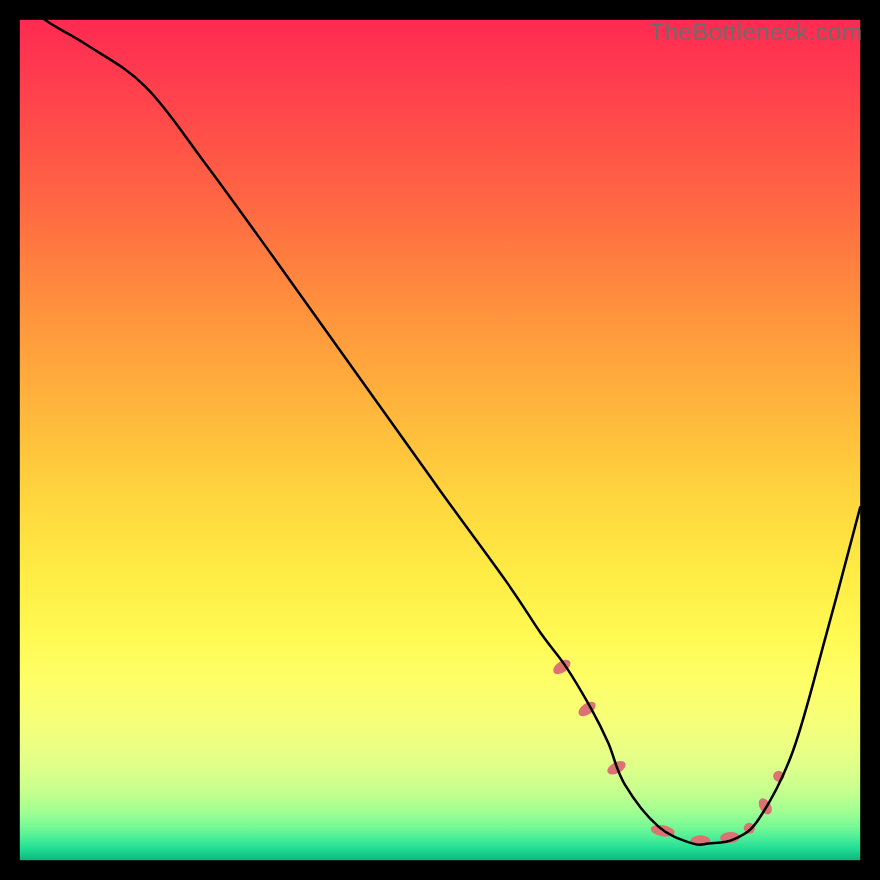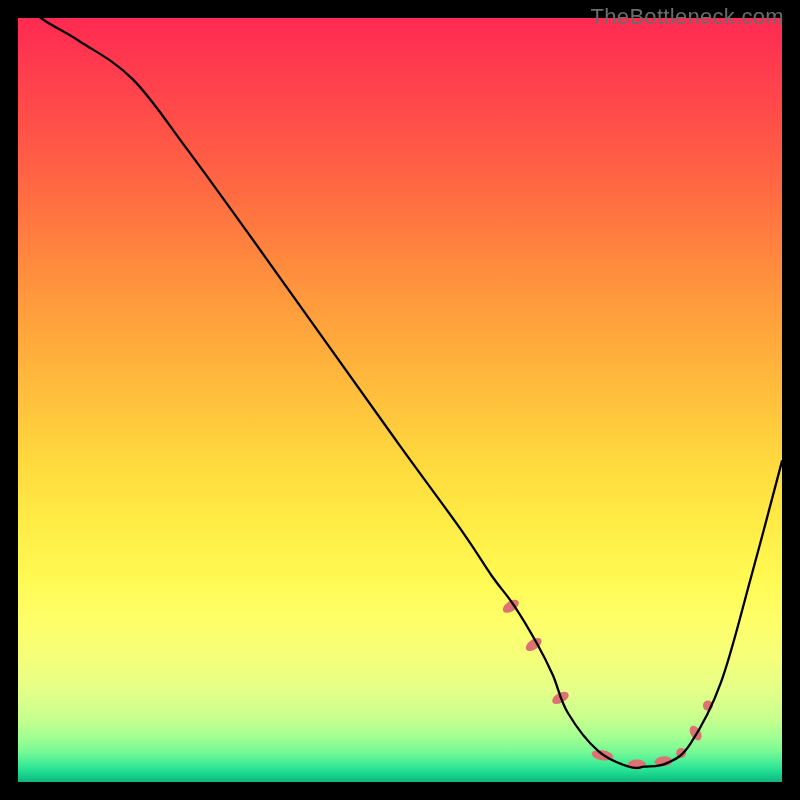--- a/index.html
+++ b/index.html
@@ -49,21 +49,21 @@
   }
   svg.curve-layer {
     position: absolute;
     left: 0; top: 0;
     width: 764px;
     height: 764px;
     overflow: visible;
   }
   .watermark {
     position: absolute;
-    top: 4px;
+    top: 16px;
     right: 16px;
     color: #6c6c6c;
     font-size: 22px;
     font-weight: 500;
     letter-spacing: 0.3px;
     user-select: none;
   }
 </style>
 </head>
 <body>

